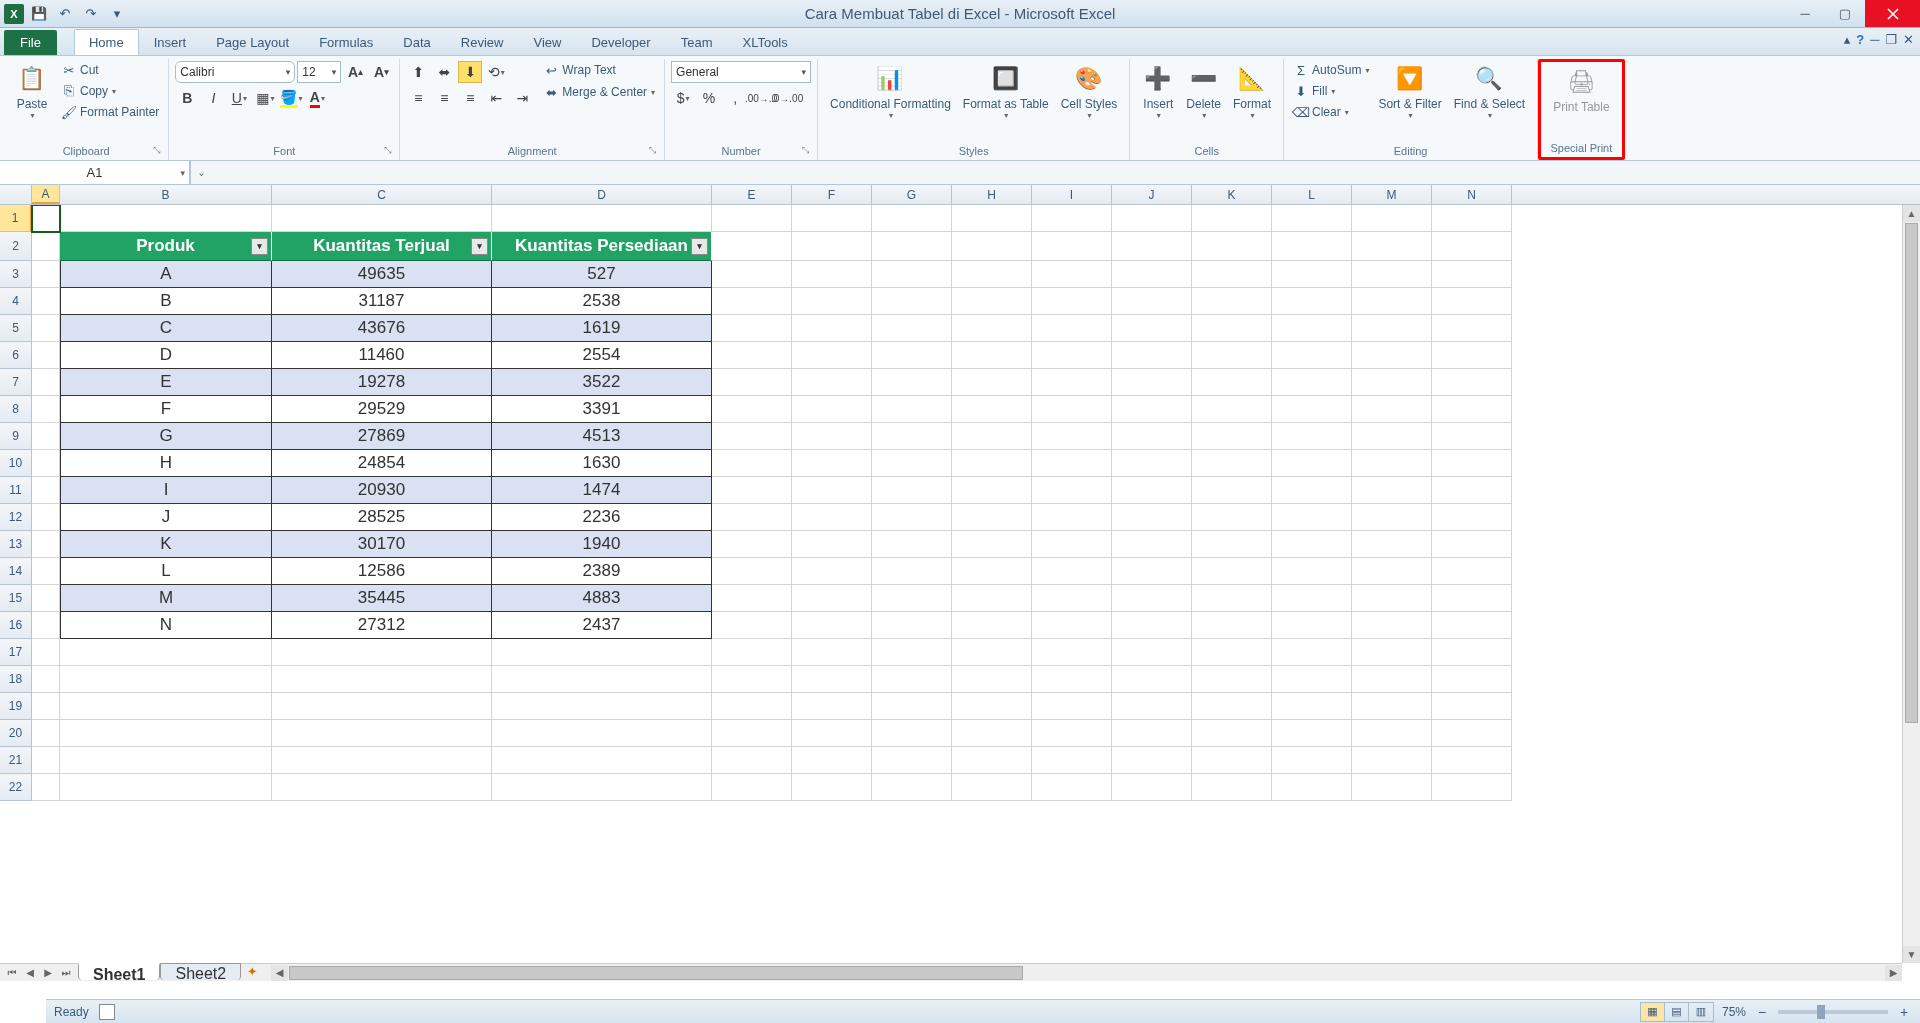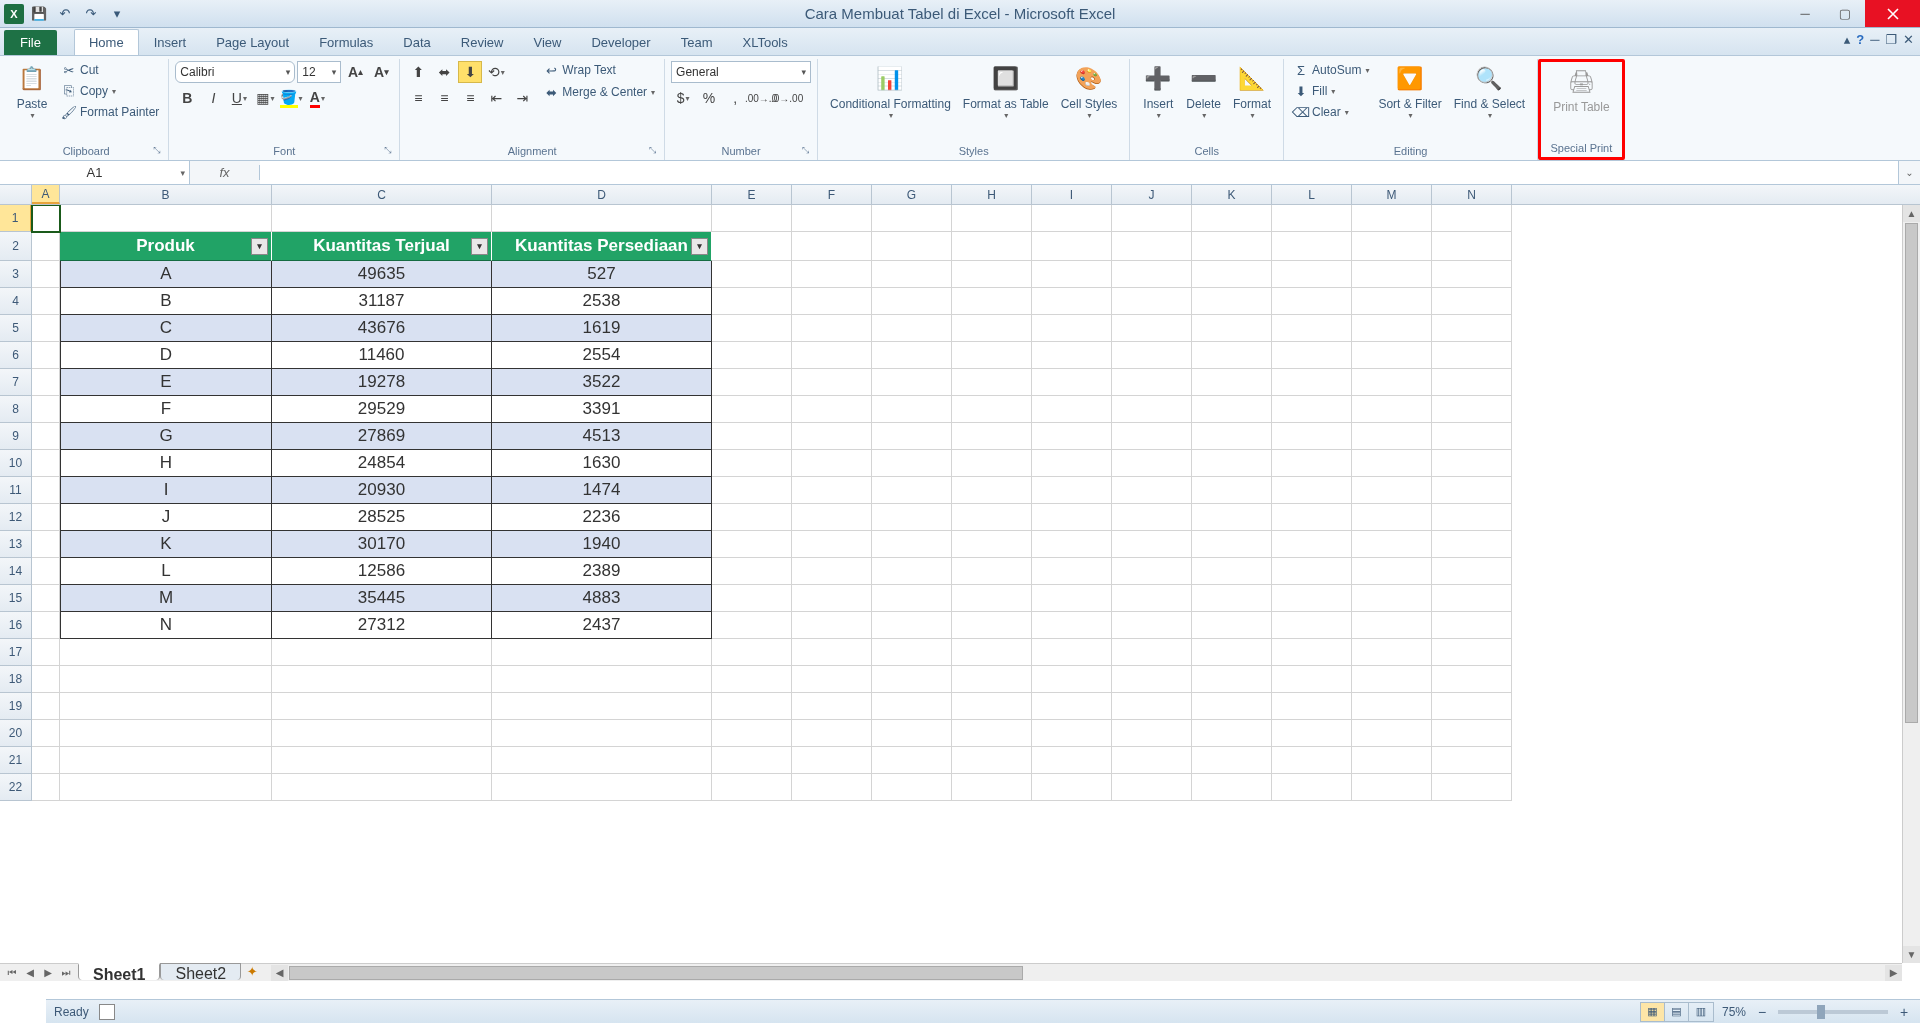--- a/index.html
+++ b/index.html
@@ -348,24 +348,20 @@
     </div>
     <div class="group-label">Special Print</div>
   </div>
 </div>
 
 <div class="fbar">
   <div class="namebox">
       <span>A1</span>
       <span class="ndd">▾</span>
     </div>
-  <div class="fx-area">
-    <div class="fx-lbl">fx</div>
-    <div class="formula-input"></div>
-  </div>
   <div class="fbar-expand">⌄</div>
 </div>
 
 <div class="grid-wrap">
   <div class="colhdr-row">
     <div class="corner"></div>
     <div id="colhdrs" style="display:flex;">
         <div class="colhdr sel" style="width: 28px;">A</div>
         <div class="colhdr" style="width: 212px;">B</div>
         <div class="colhdr" style="width: 220px;">C</div>

